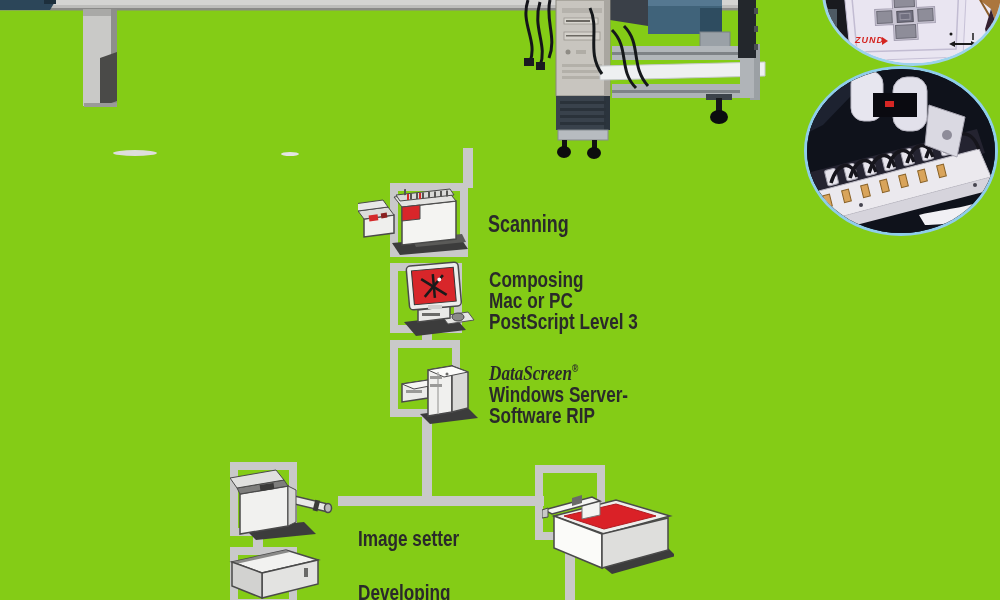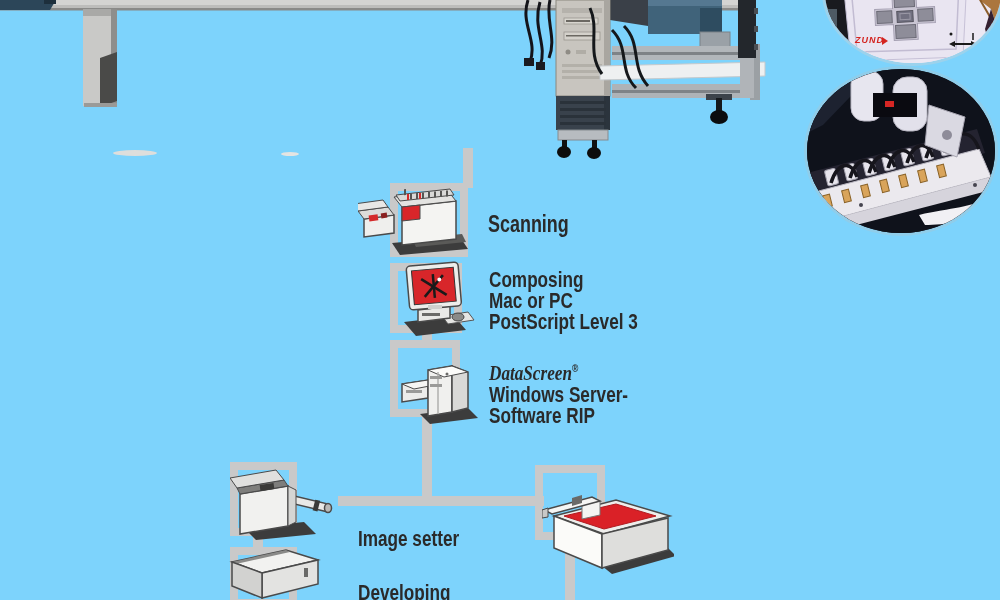--- a/index.html
+++ b/index.html
@@ -1,16 +1,16 @@
 <!DOCTYPE html>
 <html><head>
 <meta charset="utf-8">
 <style>
   html,body{margin:0;padding:0;background:#ffffff;}
-  .page{position:relative;width:1000px;height:600px;background:#7dd3fc;overflow:hidden;
+  .page{position:relative;width:1000px;height:600px;background:#84cc16;overflow:hidden;
         font-family:"Liberation Sans",sans-serif;}
   .abs{position:absolute;}
   
   .frame{position:absolute;border:8px solid #c9c9c9;box-sizing:border-box;background:transparent;}
   .link{position:absolute;background:#c9c9c9;}
   
   .lbl{position:absolute;color:#2a2a2a;font-weight:700;transform:scaleX(0.78);
        transform-origin:0 0;white-space:nowrap;letter-spacing:0;}
   .lbl .line{display:block;}
   .fs-scan{font-size:23px;line-height:24px;}

